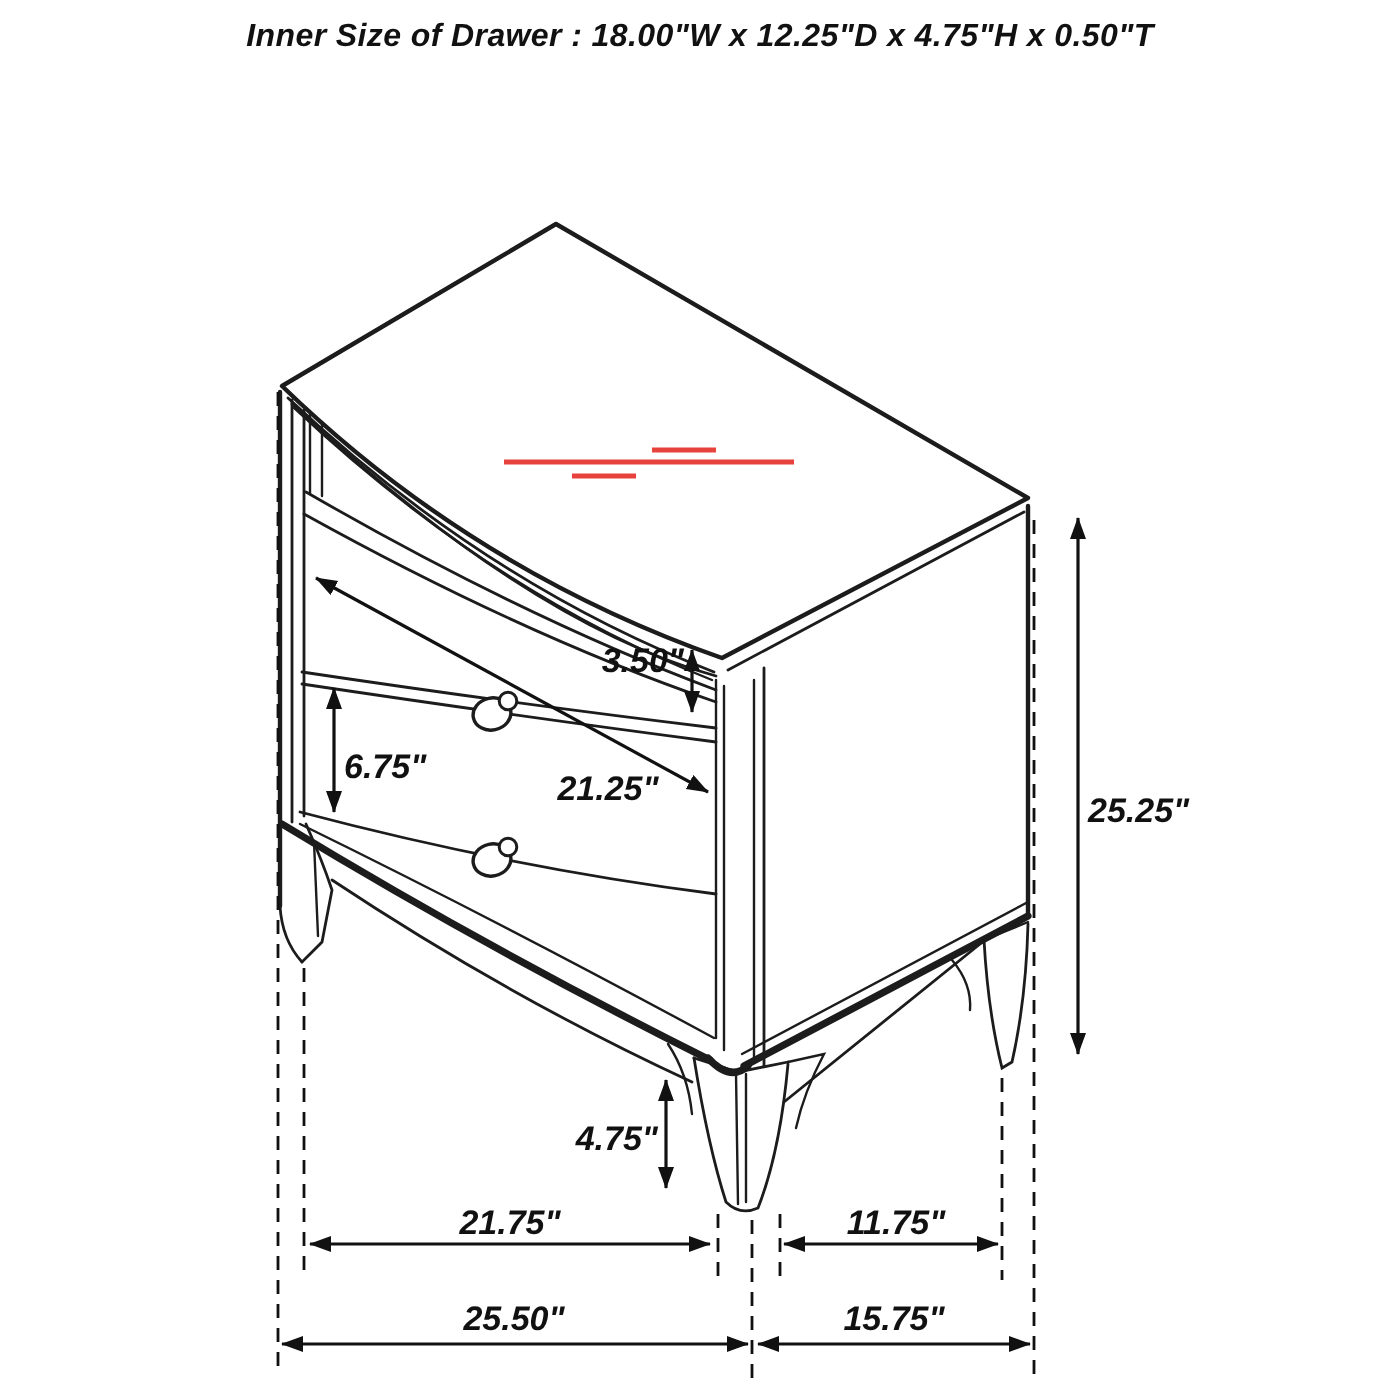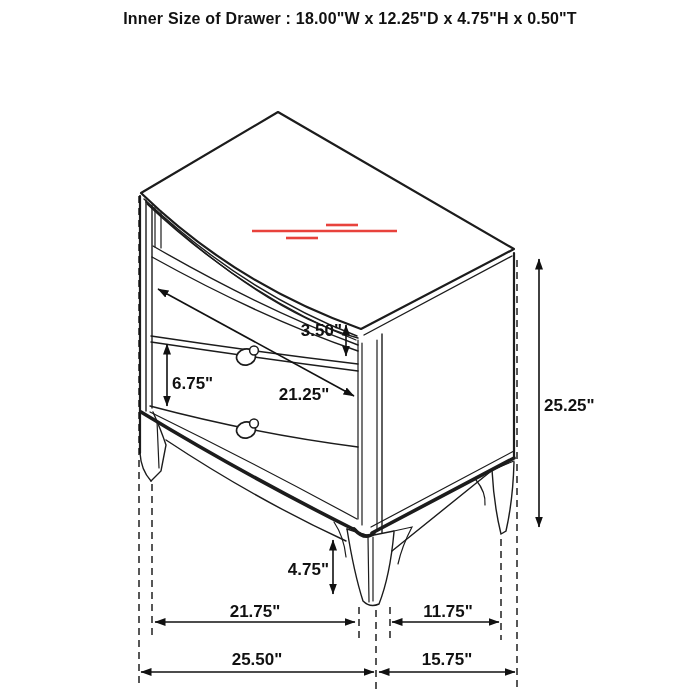--- a/index.html
+++ b/index.html
@@ -1,17 +1,17 @@
 <!DOCTYPE html>
 <html><head>
 <meta charset="utf-8">
 <style>
   html,body{margin:0;padding:0;background:#ffffff;}
   .page{width:700px;height:700px;position:relative;background:#fff;overflow:hidden;
-        font-family:"Liberation Sans", sans-serif;}
+        font-family:"Liberation Sans", sans-serif;font-style:italic;}
   .title{position:absolute;top:10px;left:0;width:700px;text-align:center;
          font-size:16px;font-weight:bold;color:#111;letter-spacing:.2px;}
   svg{position:absolute;top:0;left:0;}
   svg text{font-family:"Liberation Sans", sans-serif;font-weight:bold;font-size:17px;fill:#111;}
   .ln{fill:none;stroke:#1c1c1c;stroke-width:1.4;stroke-linecap:round;}
   .ln2{fill:none;stroke:#1c1c1c;stroke-width:2.2;stroke-linejoin:round;stroke-linecap:round;}
   .thick{fill:none;stroke:#1c1c1c;stroke-width:3.6;stroke-linecap:round;}
   .thin{fill:none;stroke:#1c1c1c;stroke-width:1.2;stroke-linecap:round;}
   .dim{fill:none;stroke:#111;stroke-width:1.6;}
   .dash{fill:none;stroke:#111;stroke-width:1.4;stroke-dasharray:7 5;}

